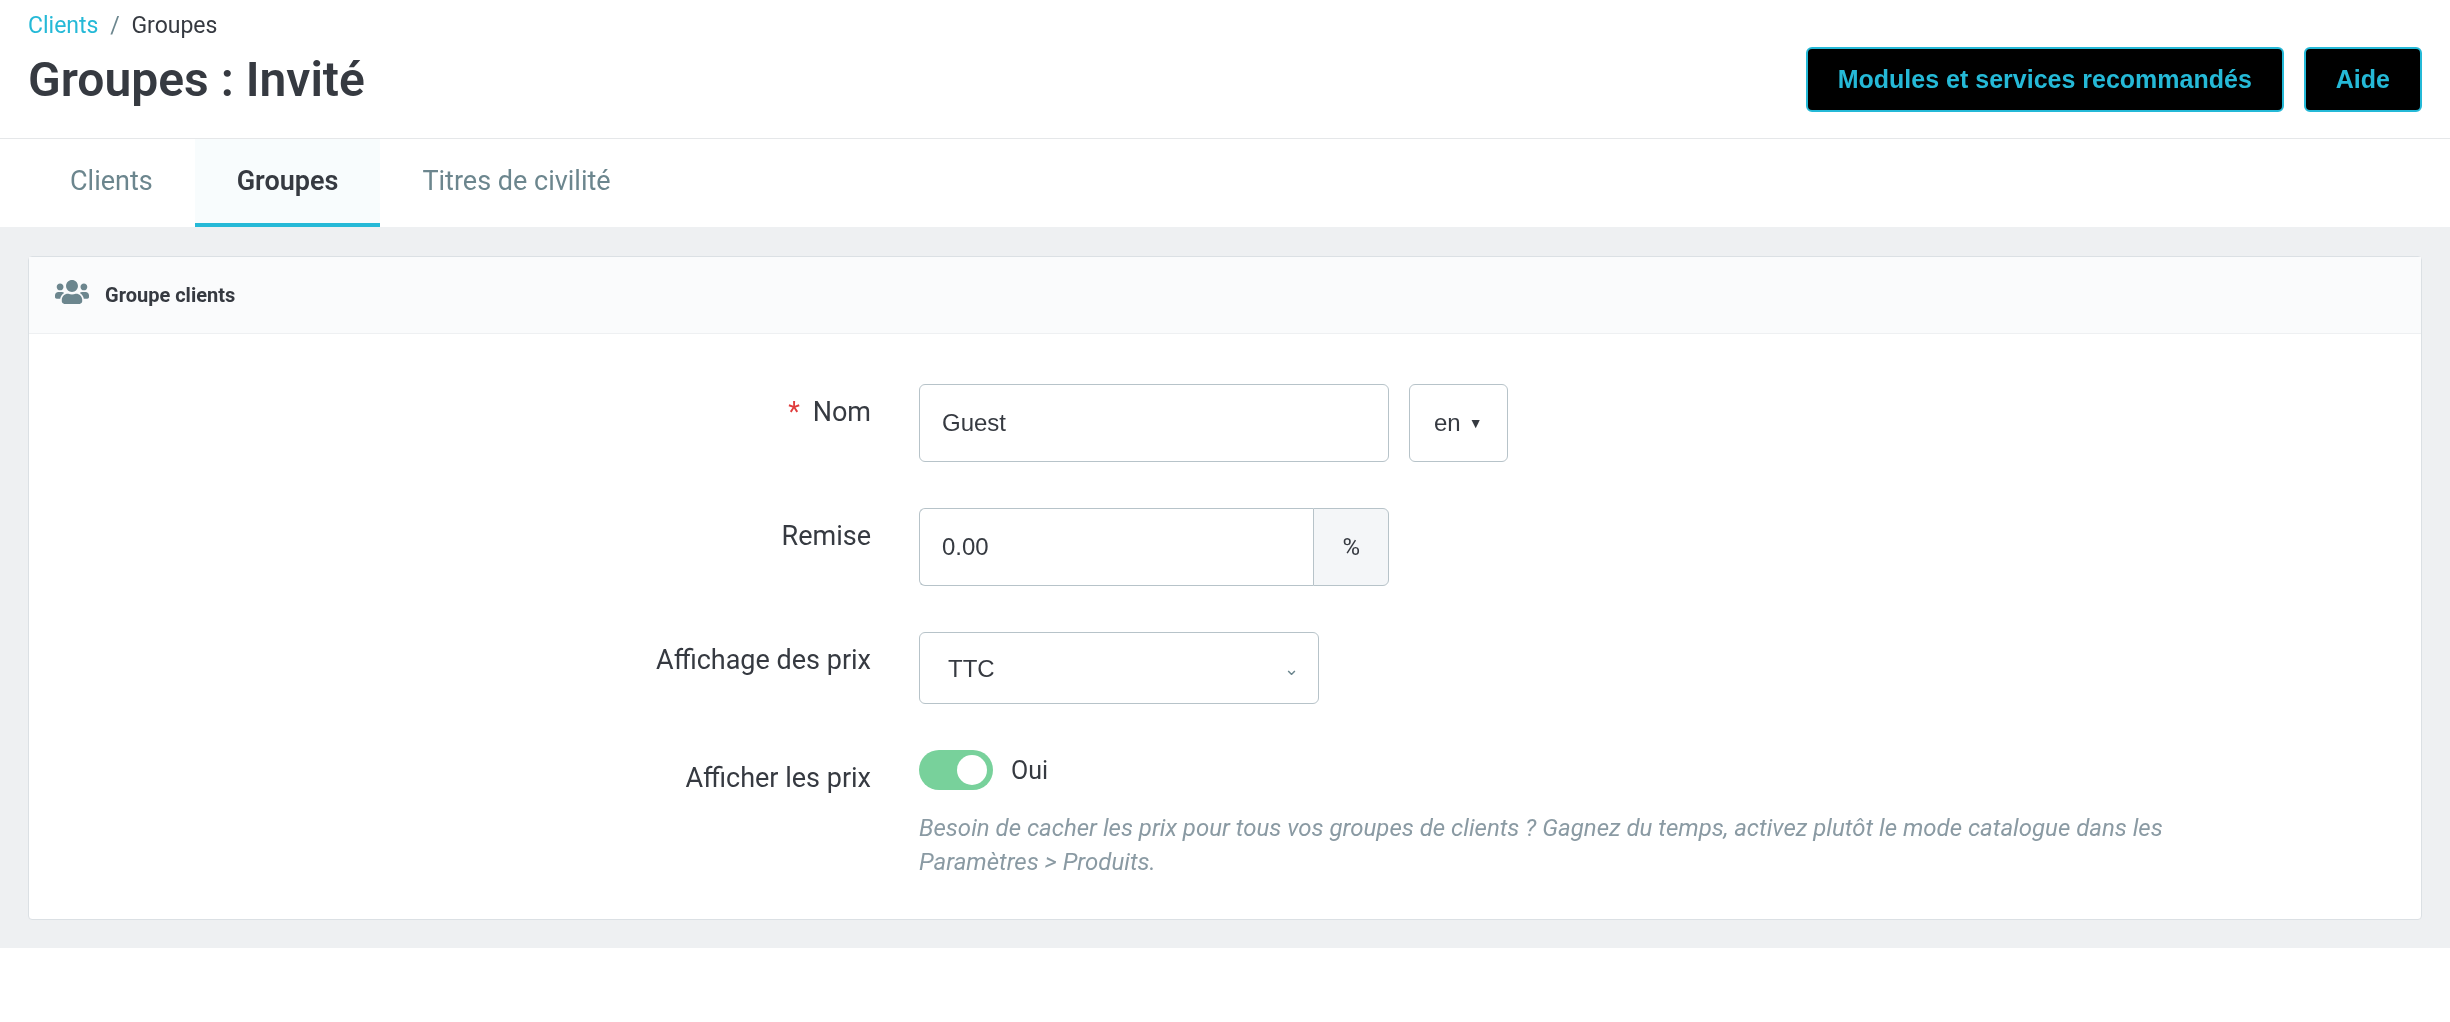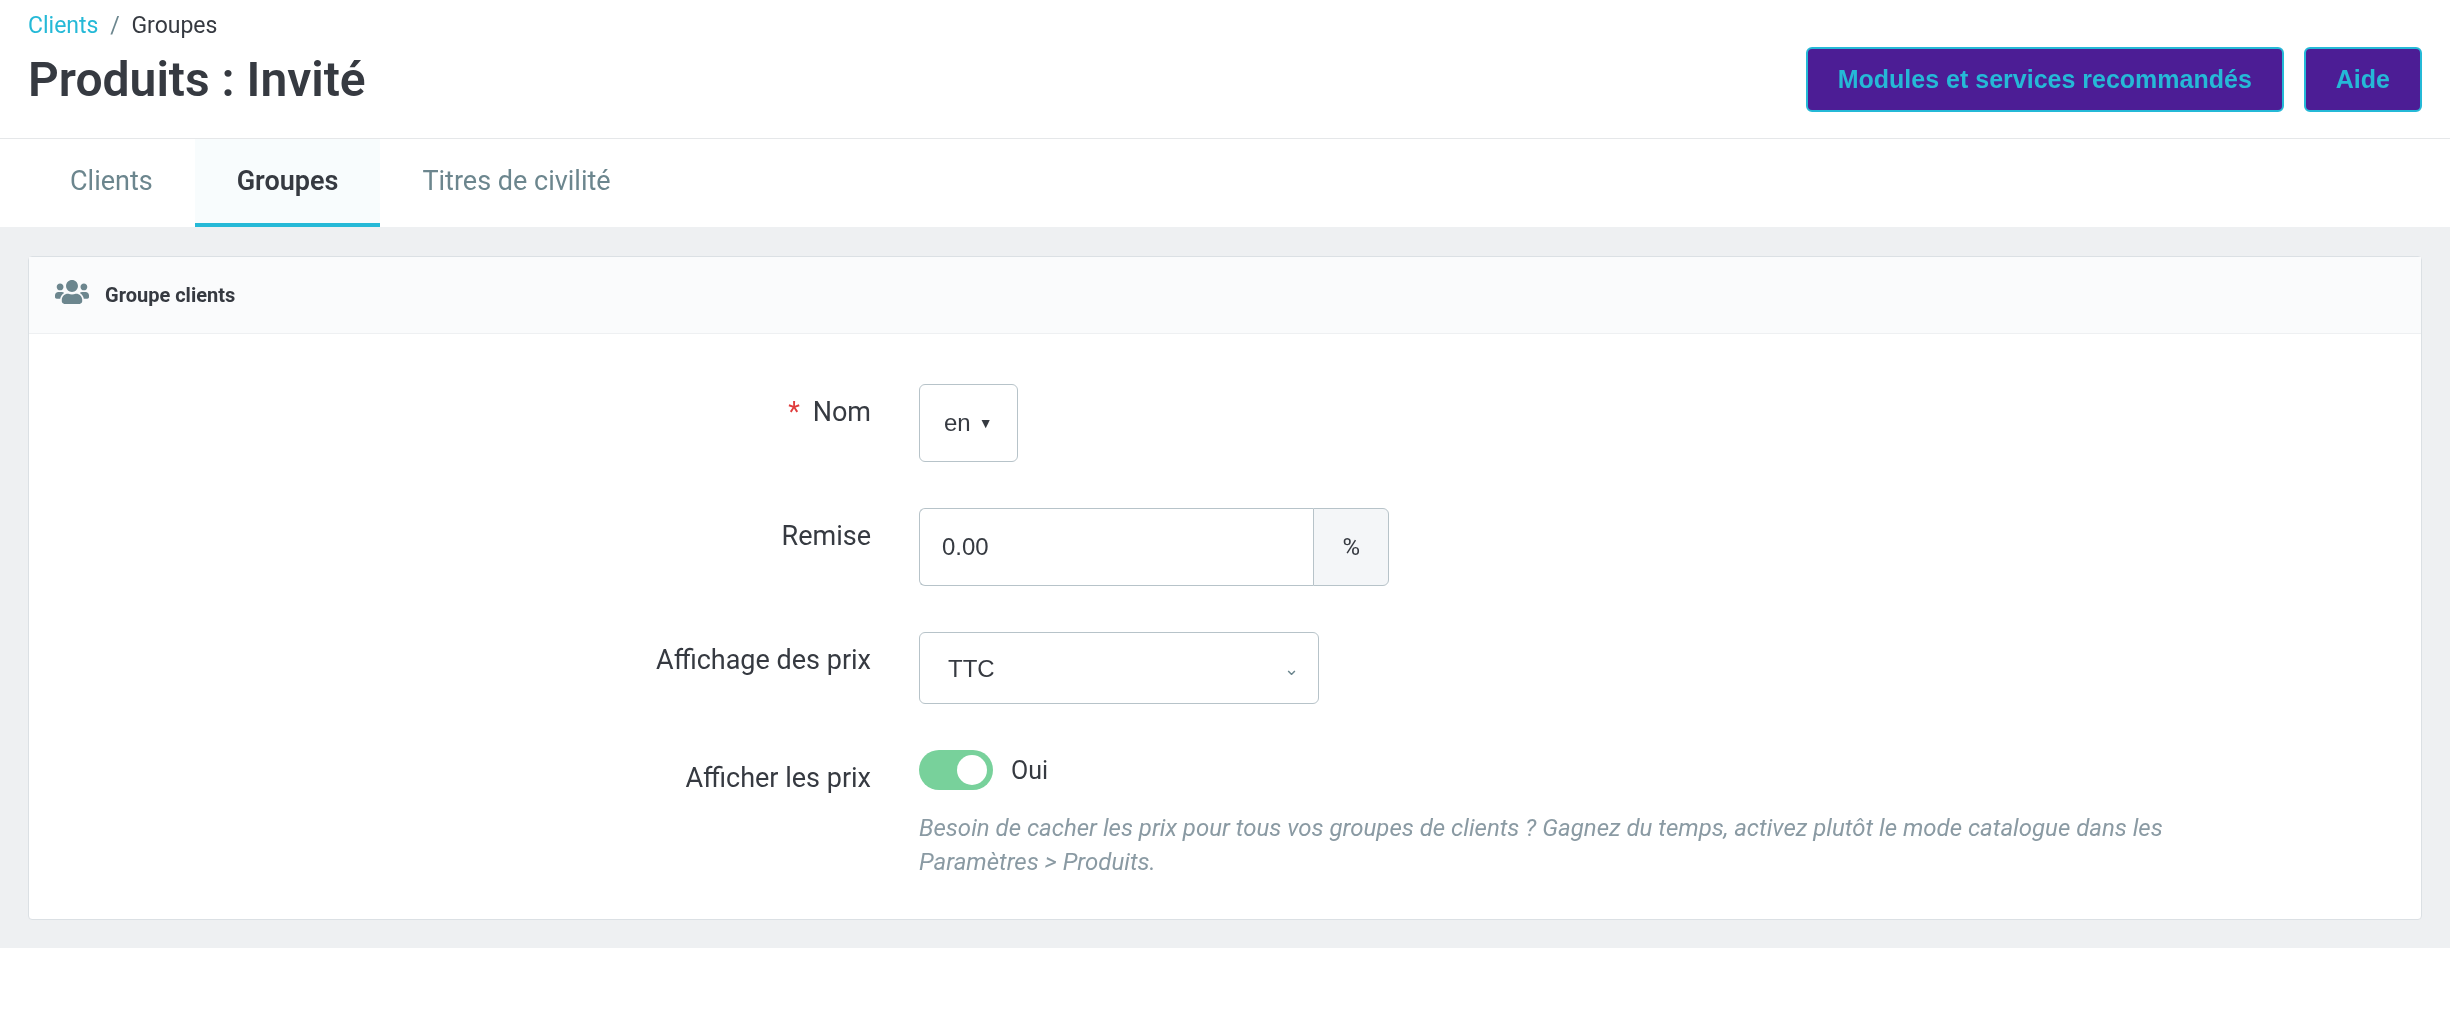--- a/index.html
+++ b/index.html
@@ -37,21 +37,21 @@
     font-size: 48px;
     font-weight: 600;
     color: #363a41;
   }
   .header-actions {
     display: flex;
     gap: 20px;
   }
   .btn-outline {
     border: 2px solid #25b9d7;
-    background: #4c1d95;
+    background: #000000;
     color: #25b9d7;
     font-size: 25px;
     font-weight: 600;
     padding: 16px 30px;
     border-radius: 6px;
     cursor: pointer;
   }
   .tabs {
     display: flex;
     gap: 0;
@@ -243,21 +243,21 @@
 </head>
 <body>
 
 <div class="breadcrumb">
   <a href="#">Clients</a>
   <span class="sep">/</span>
   <span class="current">Groupes</span>
 </div>
 
 <div class="header-row">
-  <h1 class="page-title">Produits : Invité</h1>
+  <h1 class="page-title">Groupes : Invité</h1>
   <div class="header-actions">
     <button class="btn-outline">Modules et services recommandés</button>
     <button class="btn-outline">Aide</button>
   </div>
 </div>
 
 <div class="tabs">
   <div class="tab">Clients</div>
   <div class="tab active">Groupes</div>
   <div class="tab">Titres de civilité</div>
@@ -274,20 +274,21 @@
       <span class="panel-title">Groupe clients</span>
     </div>
     <div class="panel-body">
 
       <div class="form-row">
         <label class="form-label">
           <span class="req">*</span>
           <span>Nom</span>
         </label>
         <div class="form-control-wrap">
+          <input class="input-text" type="text" value="Guest" style="">
           <button class="lang-btn">
             <span>en</span>
             <span class="caret">▼</span>
           </button>
         </div>
       </div>
 
       <div class="form-row">
         <label class="form-label">Remise</label>
         <div class="form-control-wrap">

